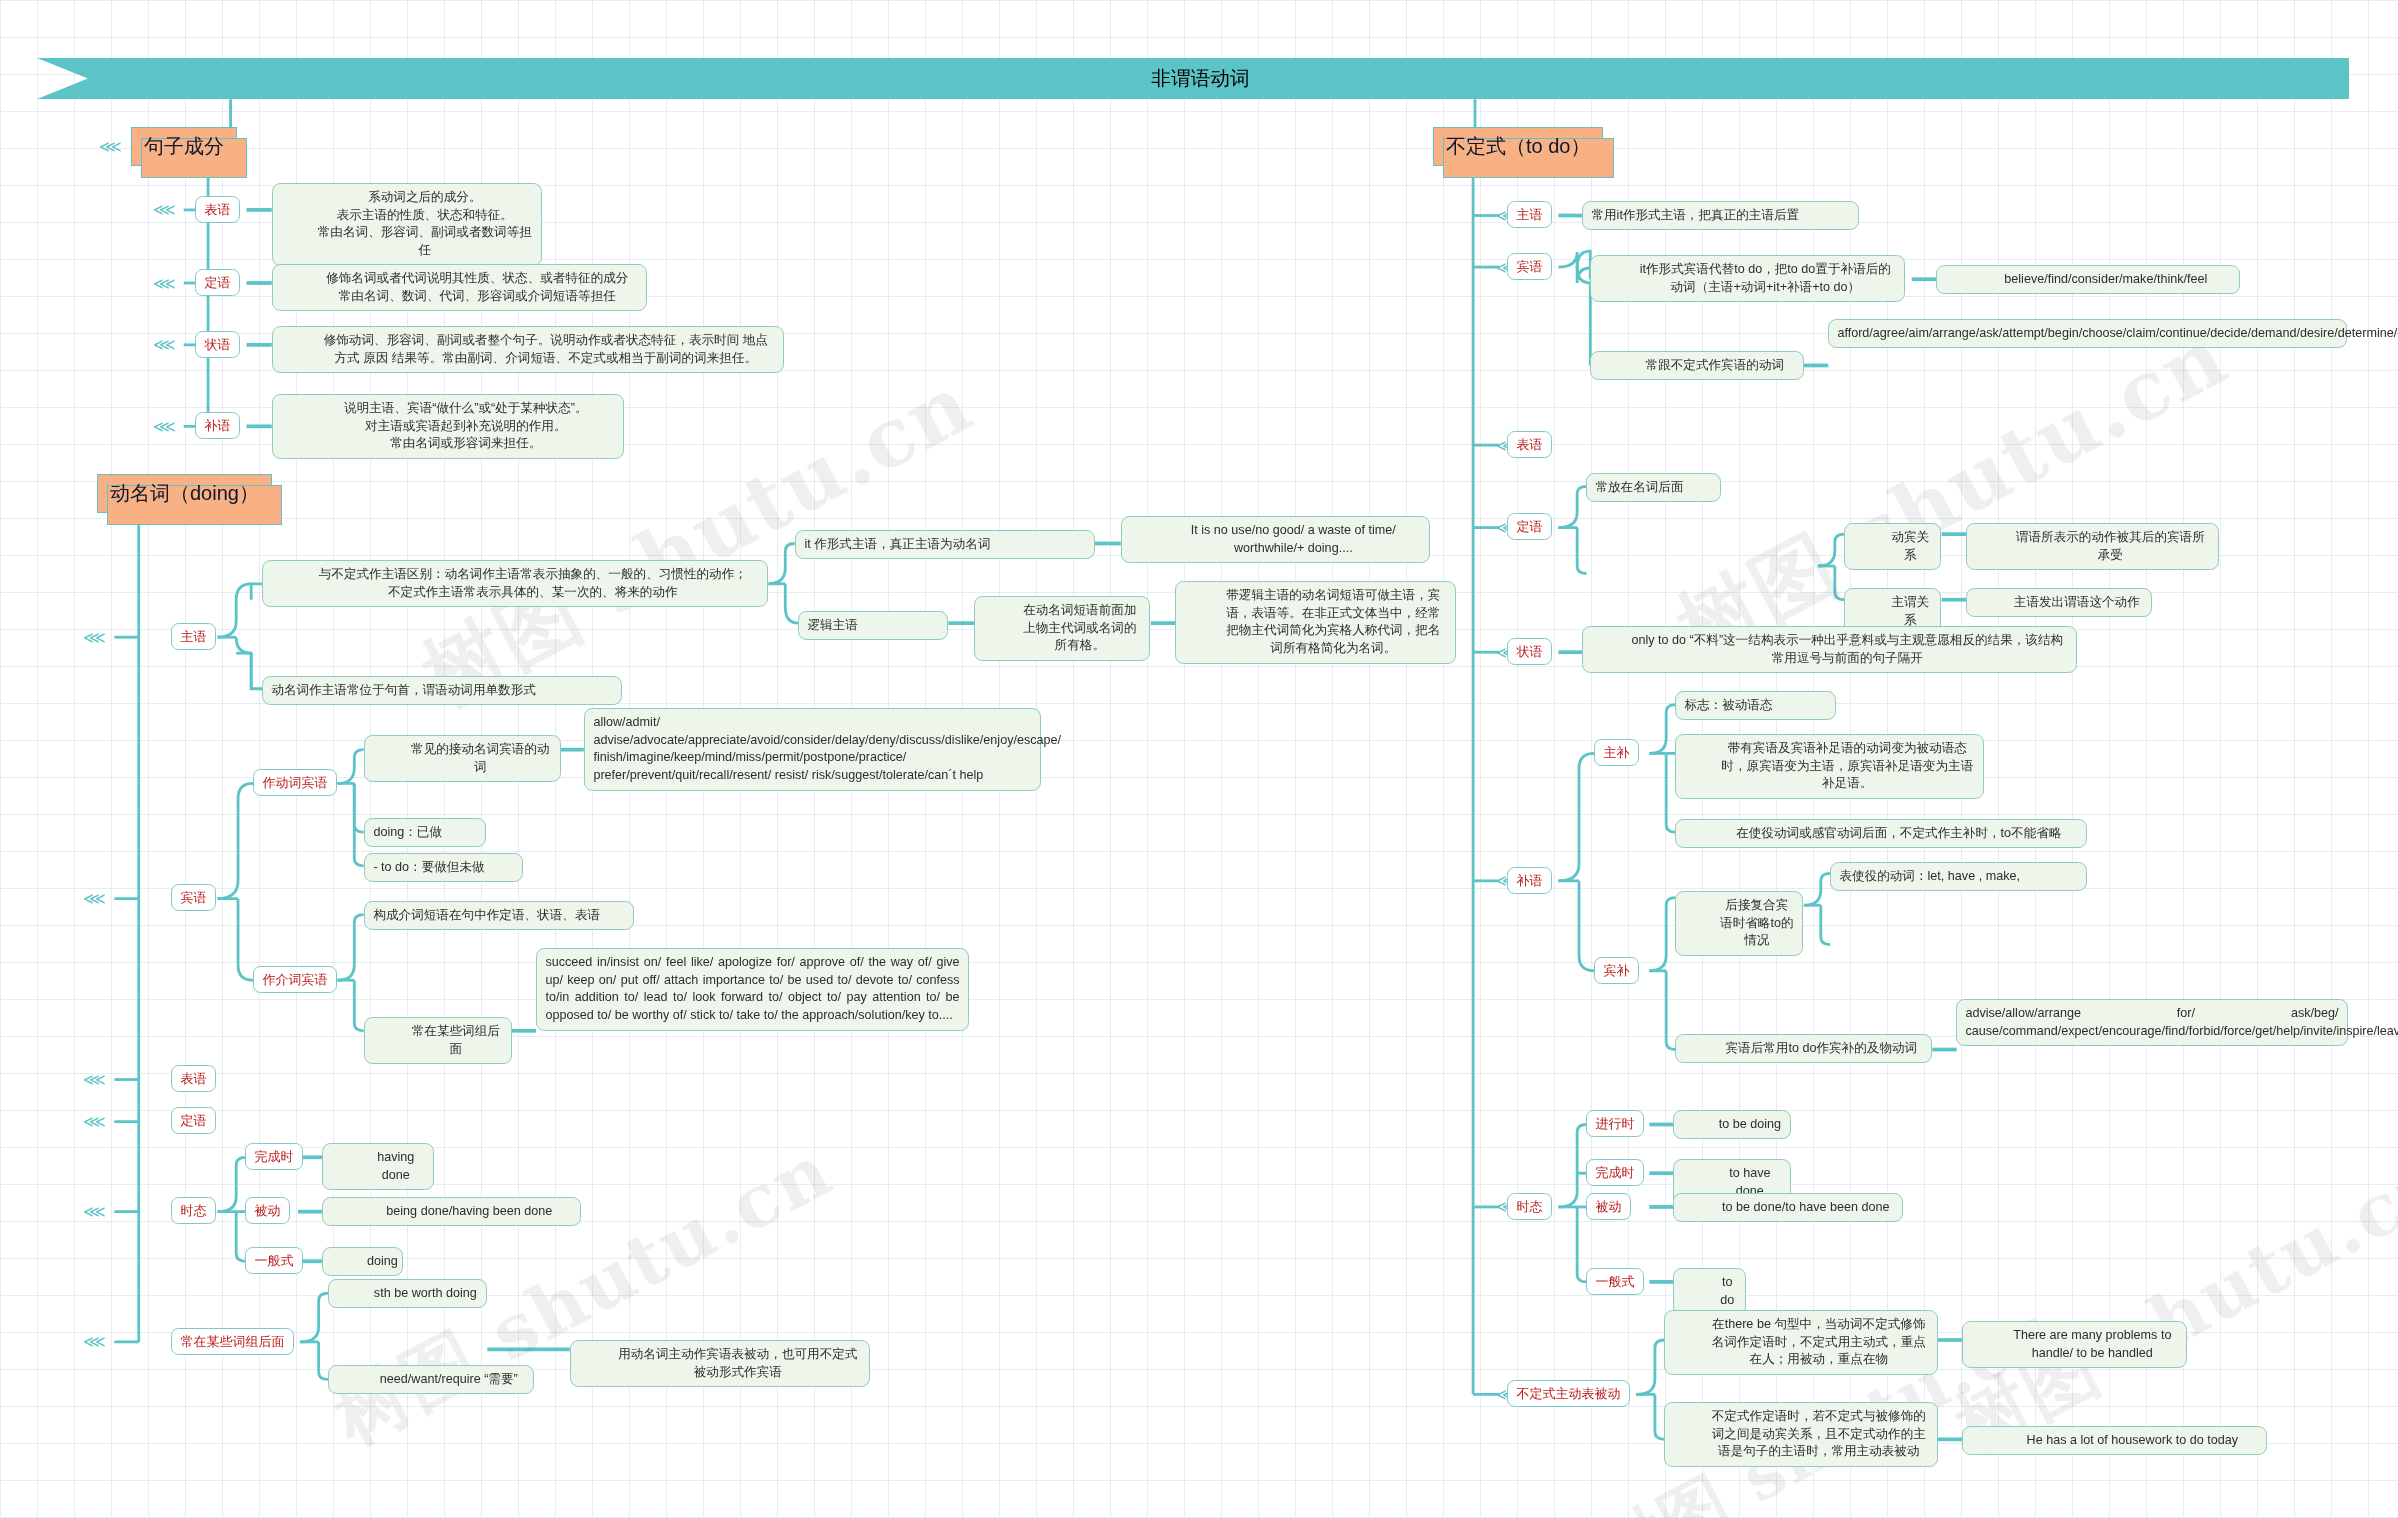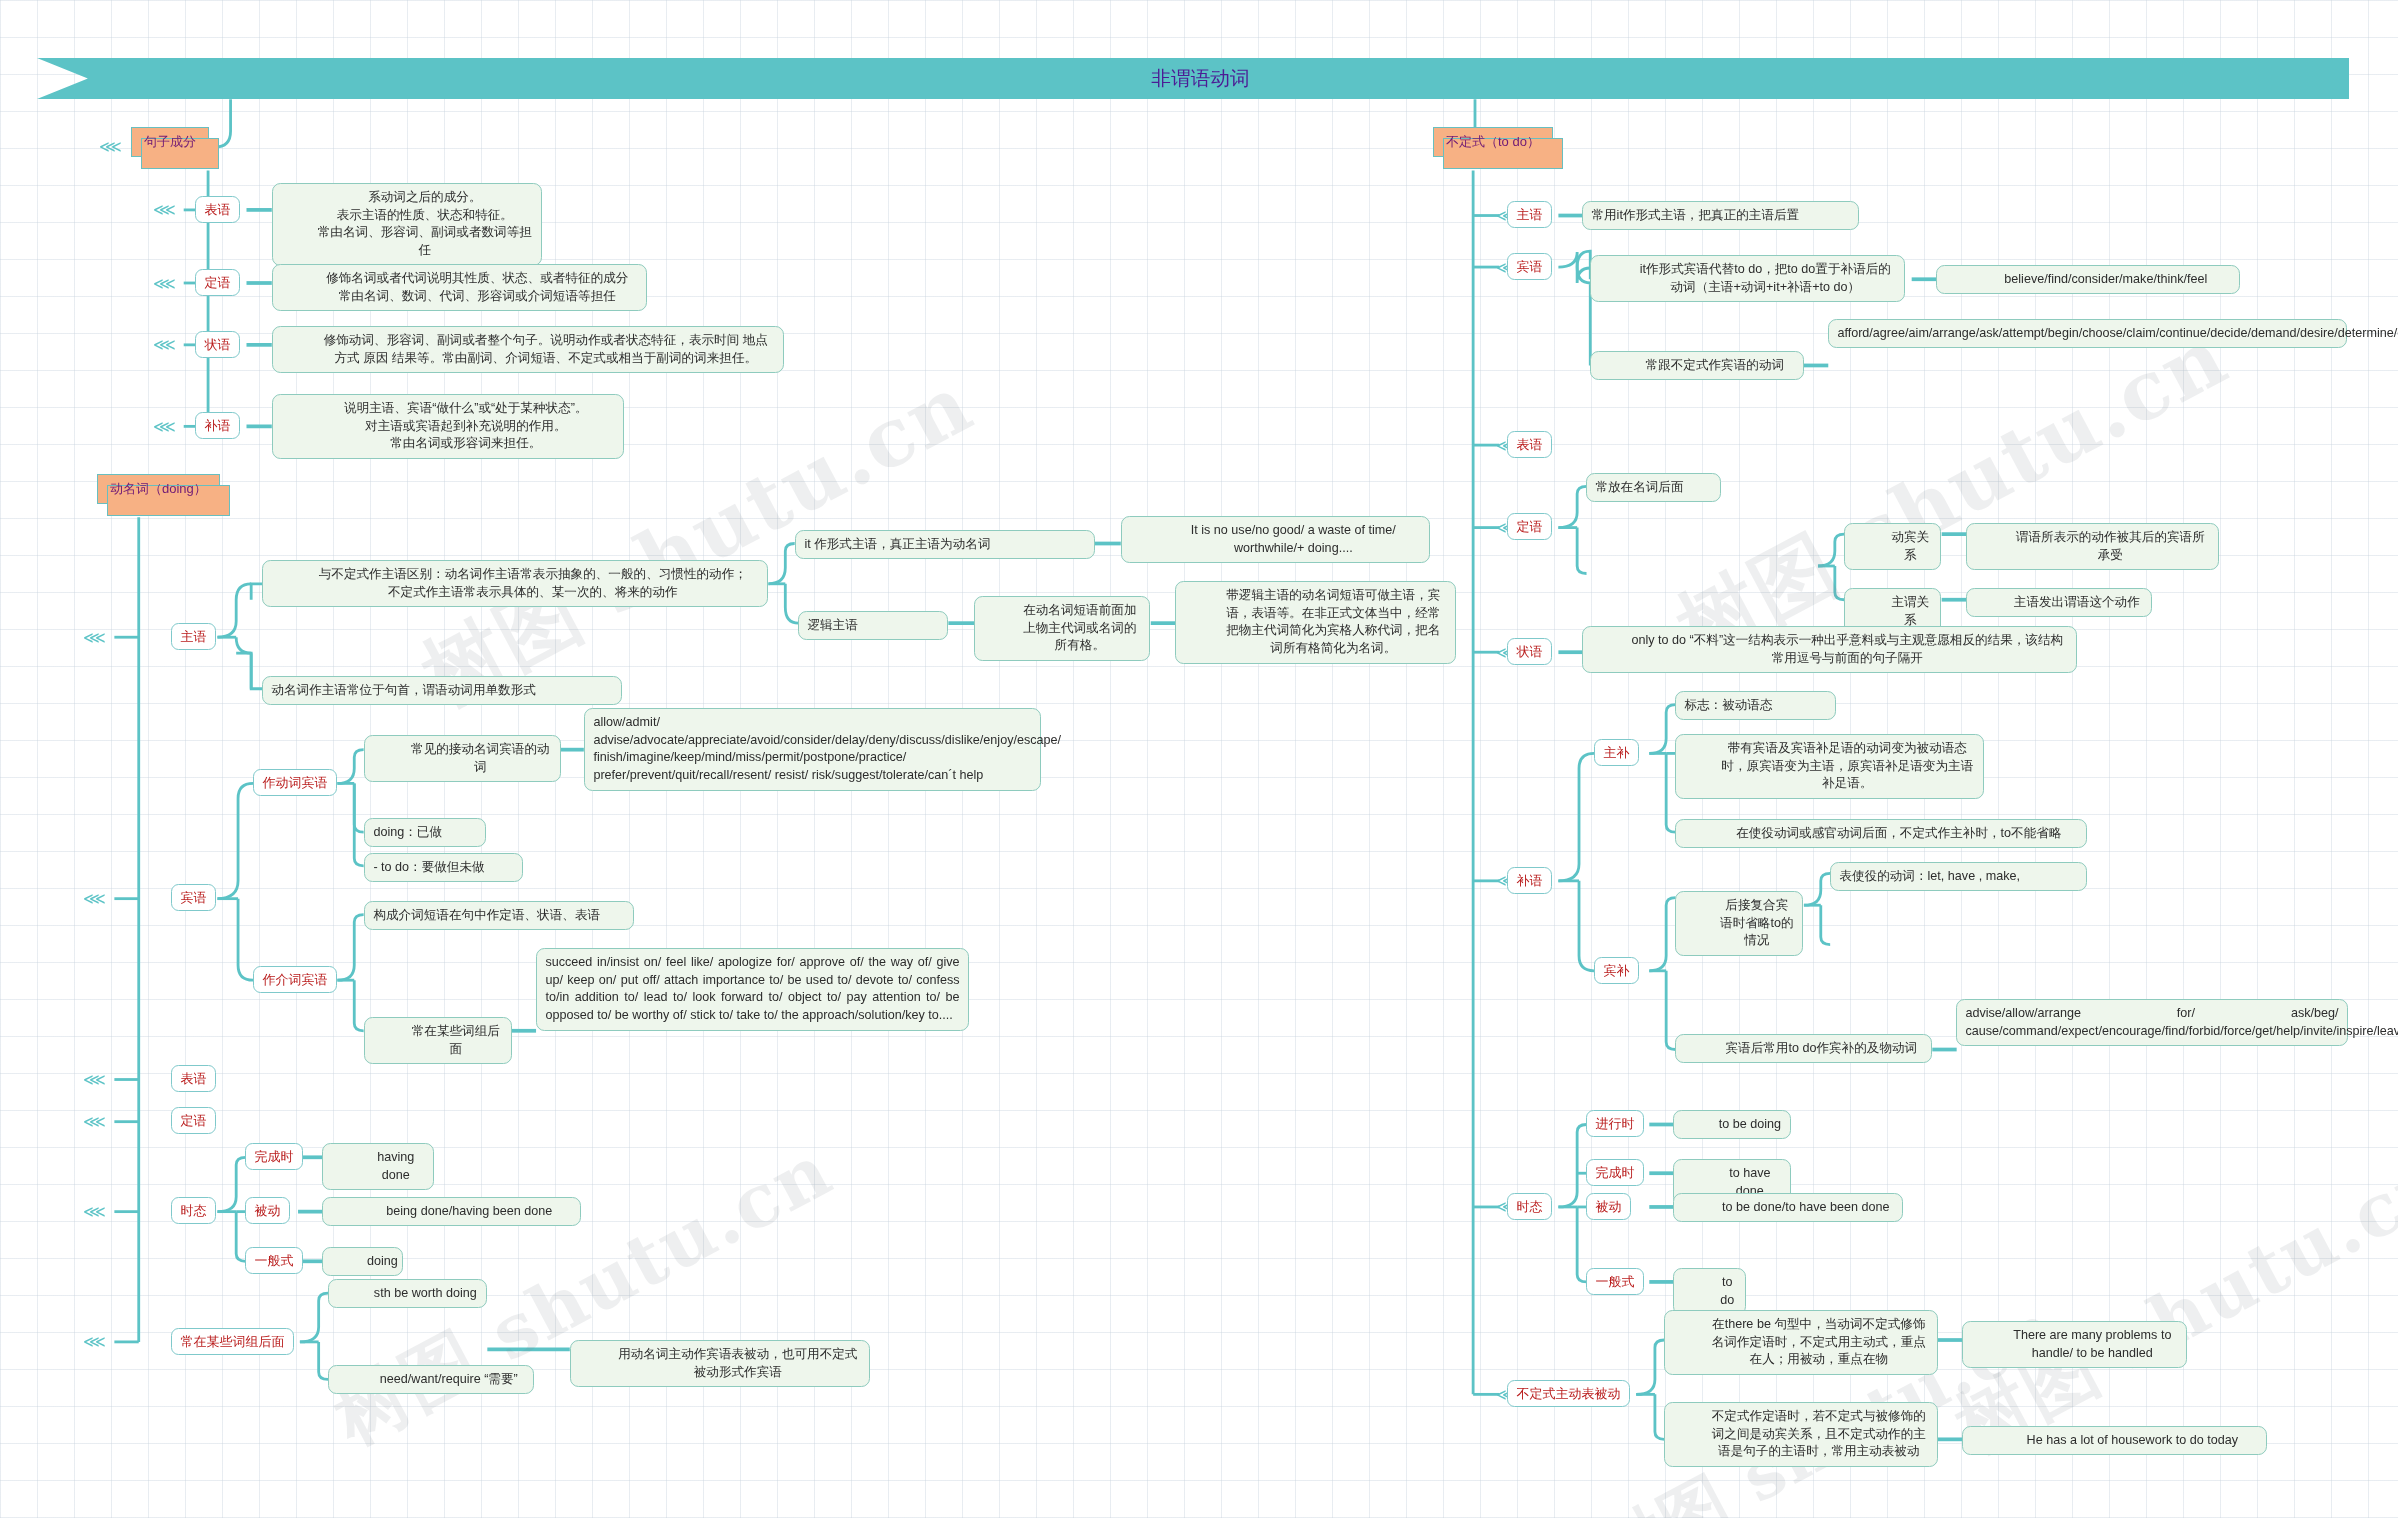--- a/index.html
+++ b/index.html
@@ -16,27 +16,27 @@
   #canvas{position:absolute;inset:0;}
   svg.wires{position:absolute;left:0;top:0;width:2399px;height:1519px;pointer-events:none;}
 
   
   .wm{position:absolute;color:rgba(120,130,140,.13);font-weight:bold;
       transform:rotate(-28deg);white-space:nowrap;pointer-events:none;
       font-family:"DejaVu Serif",serif;letter-spacing:1.9px;}
 
   
   .banner{position:absolute;left:37px;top:58px;width:2312px;height:41px;background:#5cc3c6;
-    color:#4c1d95;font-size:19.7px;display:flex;align-items:center;justify-content:center;
+    color:#000000;font-size:19.7px;display:flex;align-items:center;justify-content:center;
     clip-path:polygon(0 0,2312px 0,2312px 100%,0 100%,2.2% 50%);}
   .banner .t{transform:translateX(7.5px);}
 
   
   .root{position:absolute;background:#f7b184;border:0.9px solid #68bfc0;
-    color:#701a75;font-size:13px;padding:4.7px 12px 5.6px;white-space:nowrap;z-index:4;}
+    color:#0f172a;font-size:20px;padding:4.7px 12px 5.6px;white-space:nowrap;z-index:4;}
   .root::after{content:"";position:absolute;left:9.4px;top:10.3px;width:100%;height:100%;
     background:#f7b184;border:0.9px solid #68bfc0;z-index:-1;}
 
   
   .pill{position:absolute;background:#ffffff;border:1.4px solid #7fc9cb;border-radius:7.5px;
     font-size:13px;color:#b91c1c;padding:3.7px 8.4px;white-space:nowrap;z-index:3;}
 
   
   .box{position:absolute;background:#eef6ec;border:1.4px solid #8ecbbe;border-radius:8.4px;
     font-size:12.6px;color:#2c2c2c;padding:4.7px 8.4px;line-height:1.42;z-index:3;

